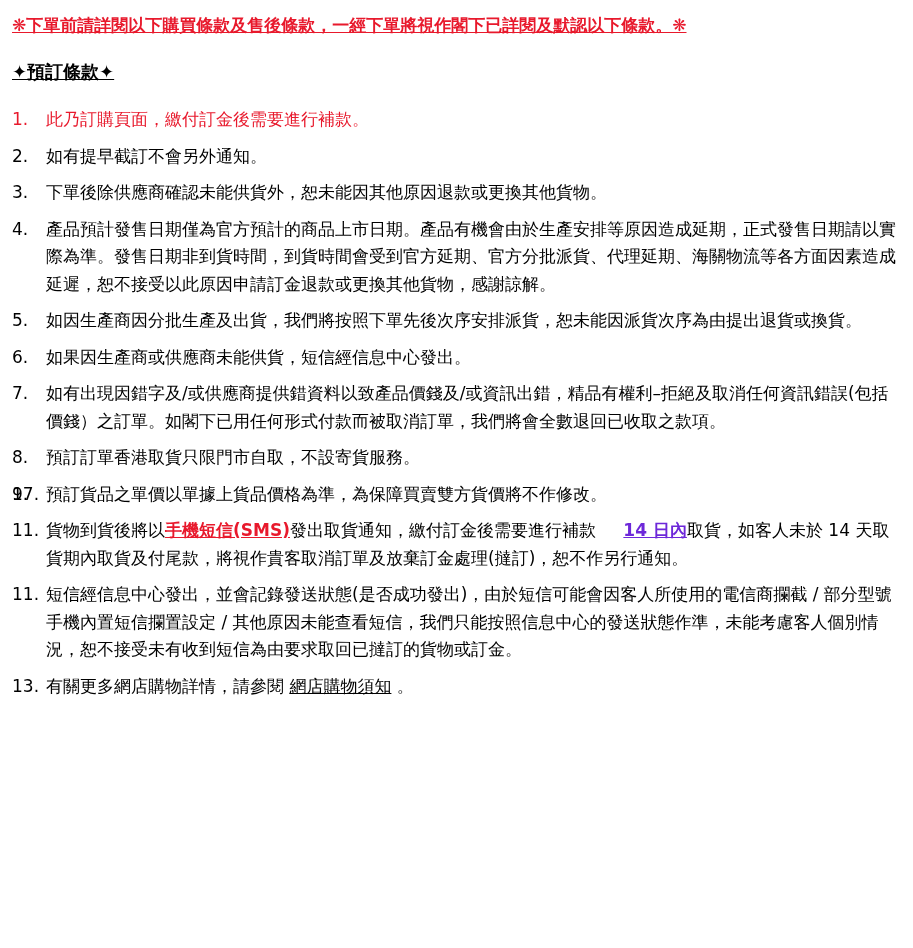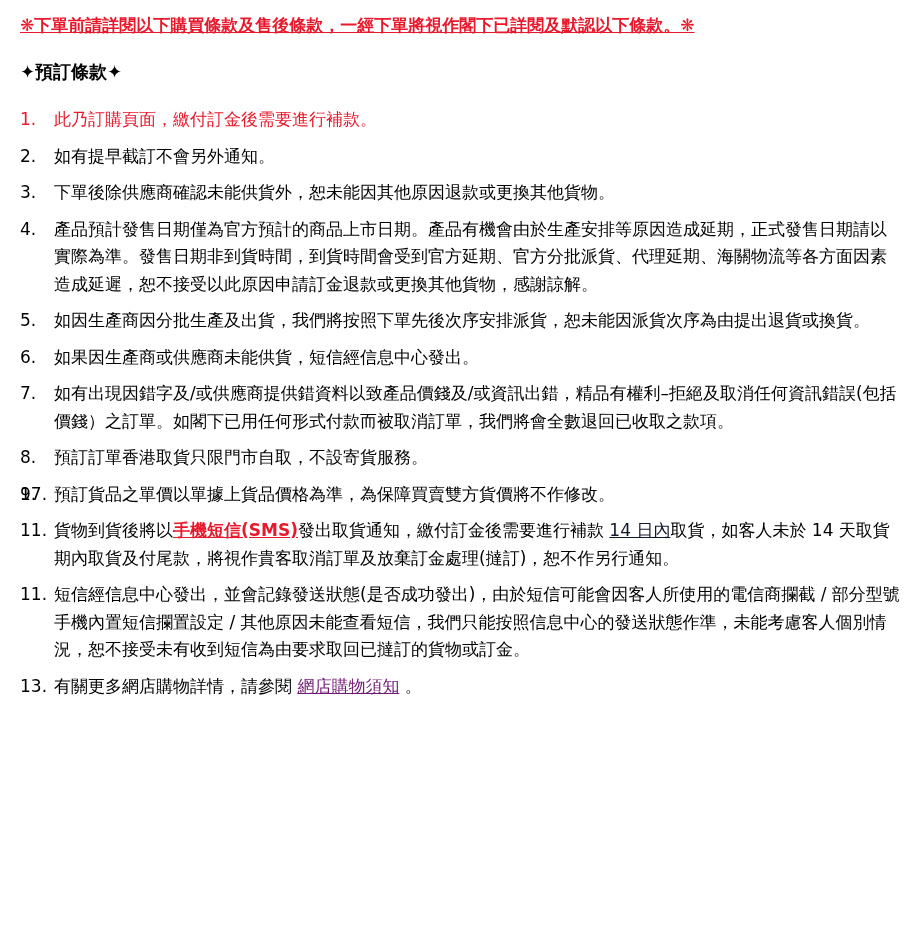--- a/index.html
+++ b/index.html
@@ -9,37 +9,38 @@
   }
   body {
     width: 913px;
     min-height: 948px;
     font-family: "DejaVu Sans", "Liberation Sans", sans-serif;
     color: #000000;
     font-size: 17px;
     line-height: 1.55;
   }
   .page {
-    padding: 14px 12px 8px 20px;
+    padding: 14px 12px 8px 12px;
     box-sizing: border-box;
     width: 913px;
   }
   .notice {
     color: #e8192c;
     font-weight: bold;
     font-size: 17px;
     text-decoration: underline;
     letter-spacing: 0px;
     margin: 0 0 22px 0;
     line-height: 1.3;
   }
   .section-heading {
     font-weight: bold;
     font-size: 18px;
     margin: 0 0 20px 0;
+    text-decoration: underline;
     display: inline-block;
   }
   ol.terms {
     list-style: none;
     margin: 0;
     padding: 0;
   }
   ol.terms > li {
     position: relative;
     padding-left: 34px;
@@ -56,26 +57,27 @@
     text-align: left;
     font-size: 17px;
   }
   ol.terms > li.wide-num {
     padding-left: 34px;
   }
   li.first-item, li.first-item .num {
     color: #e8192c;
   }
   .red-u {
-    color: #0f172a;
+    color: #6d28d9;
     text-decoration: underline;
-    font-weight: normal;
+    font-weight: bold;
+    margin-left: 22px;
   }
   .link {
-    color: #701a75;
+    color: #000000;
     text-decoration: underline;
   }
   .sms {
     color: #e8192c;
     text-decoration: underline;
     font-weight: bold;
   }
 </style>
 </head>
 <body>

